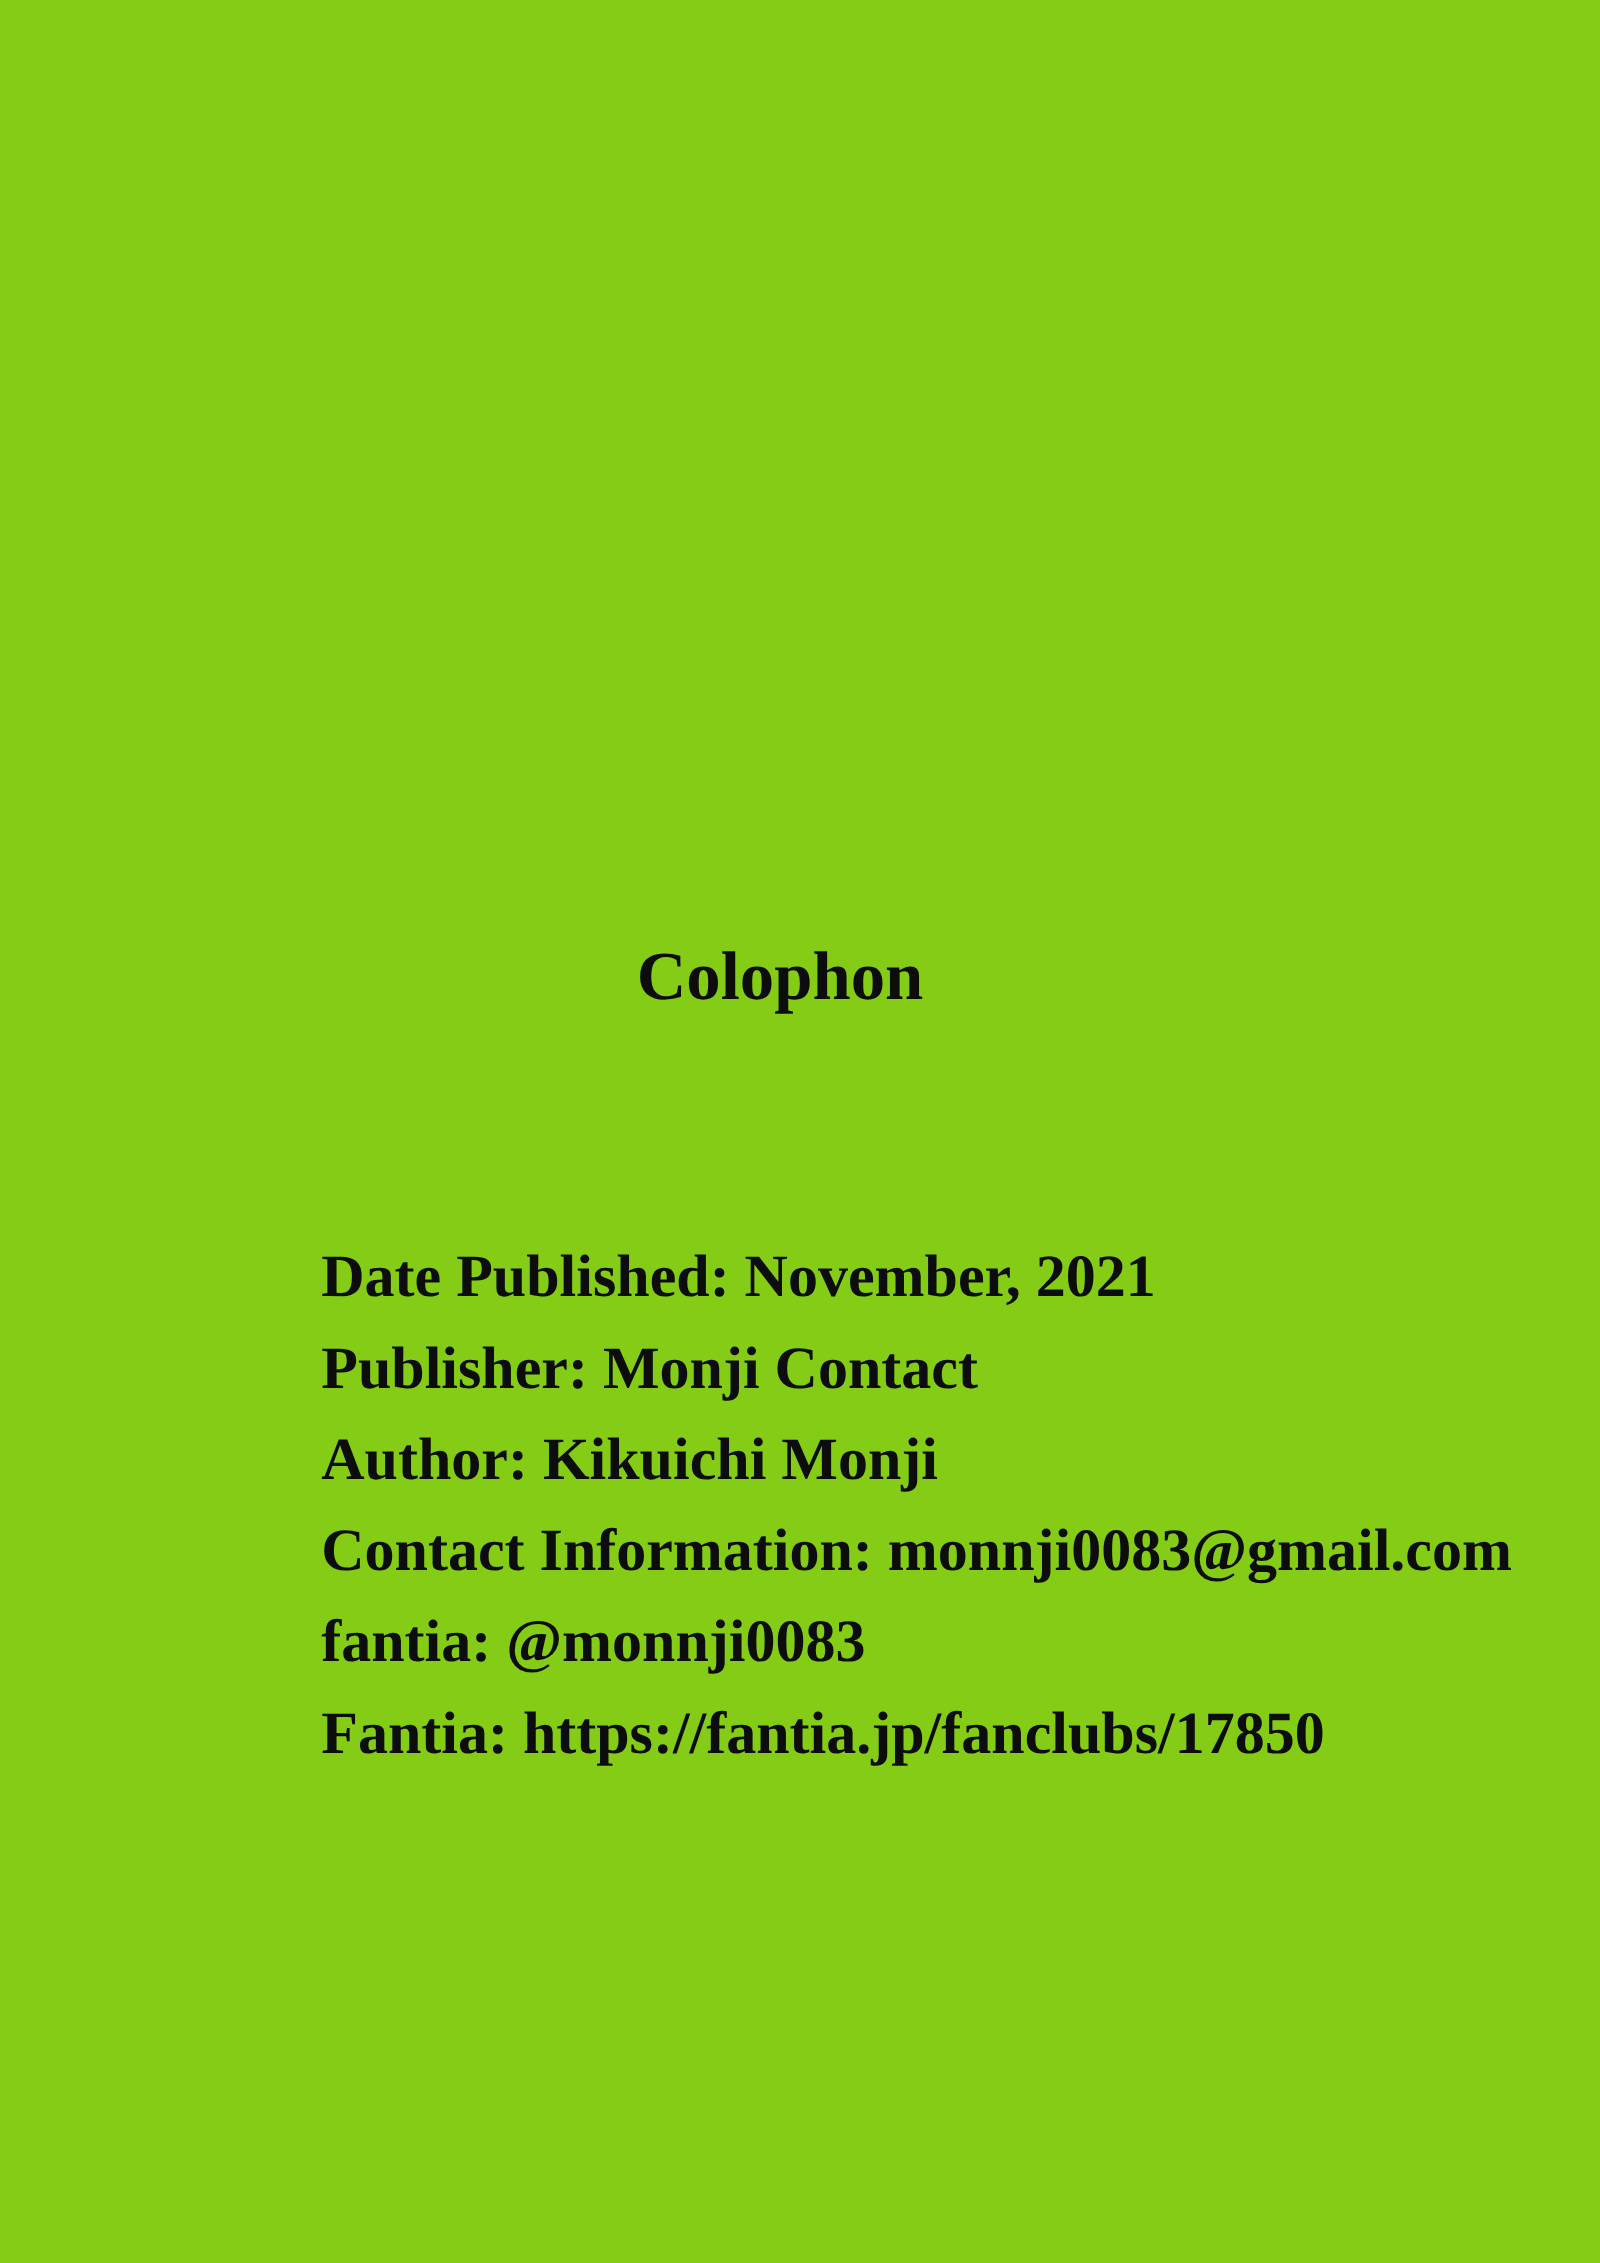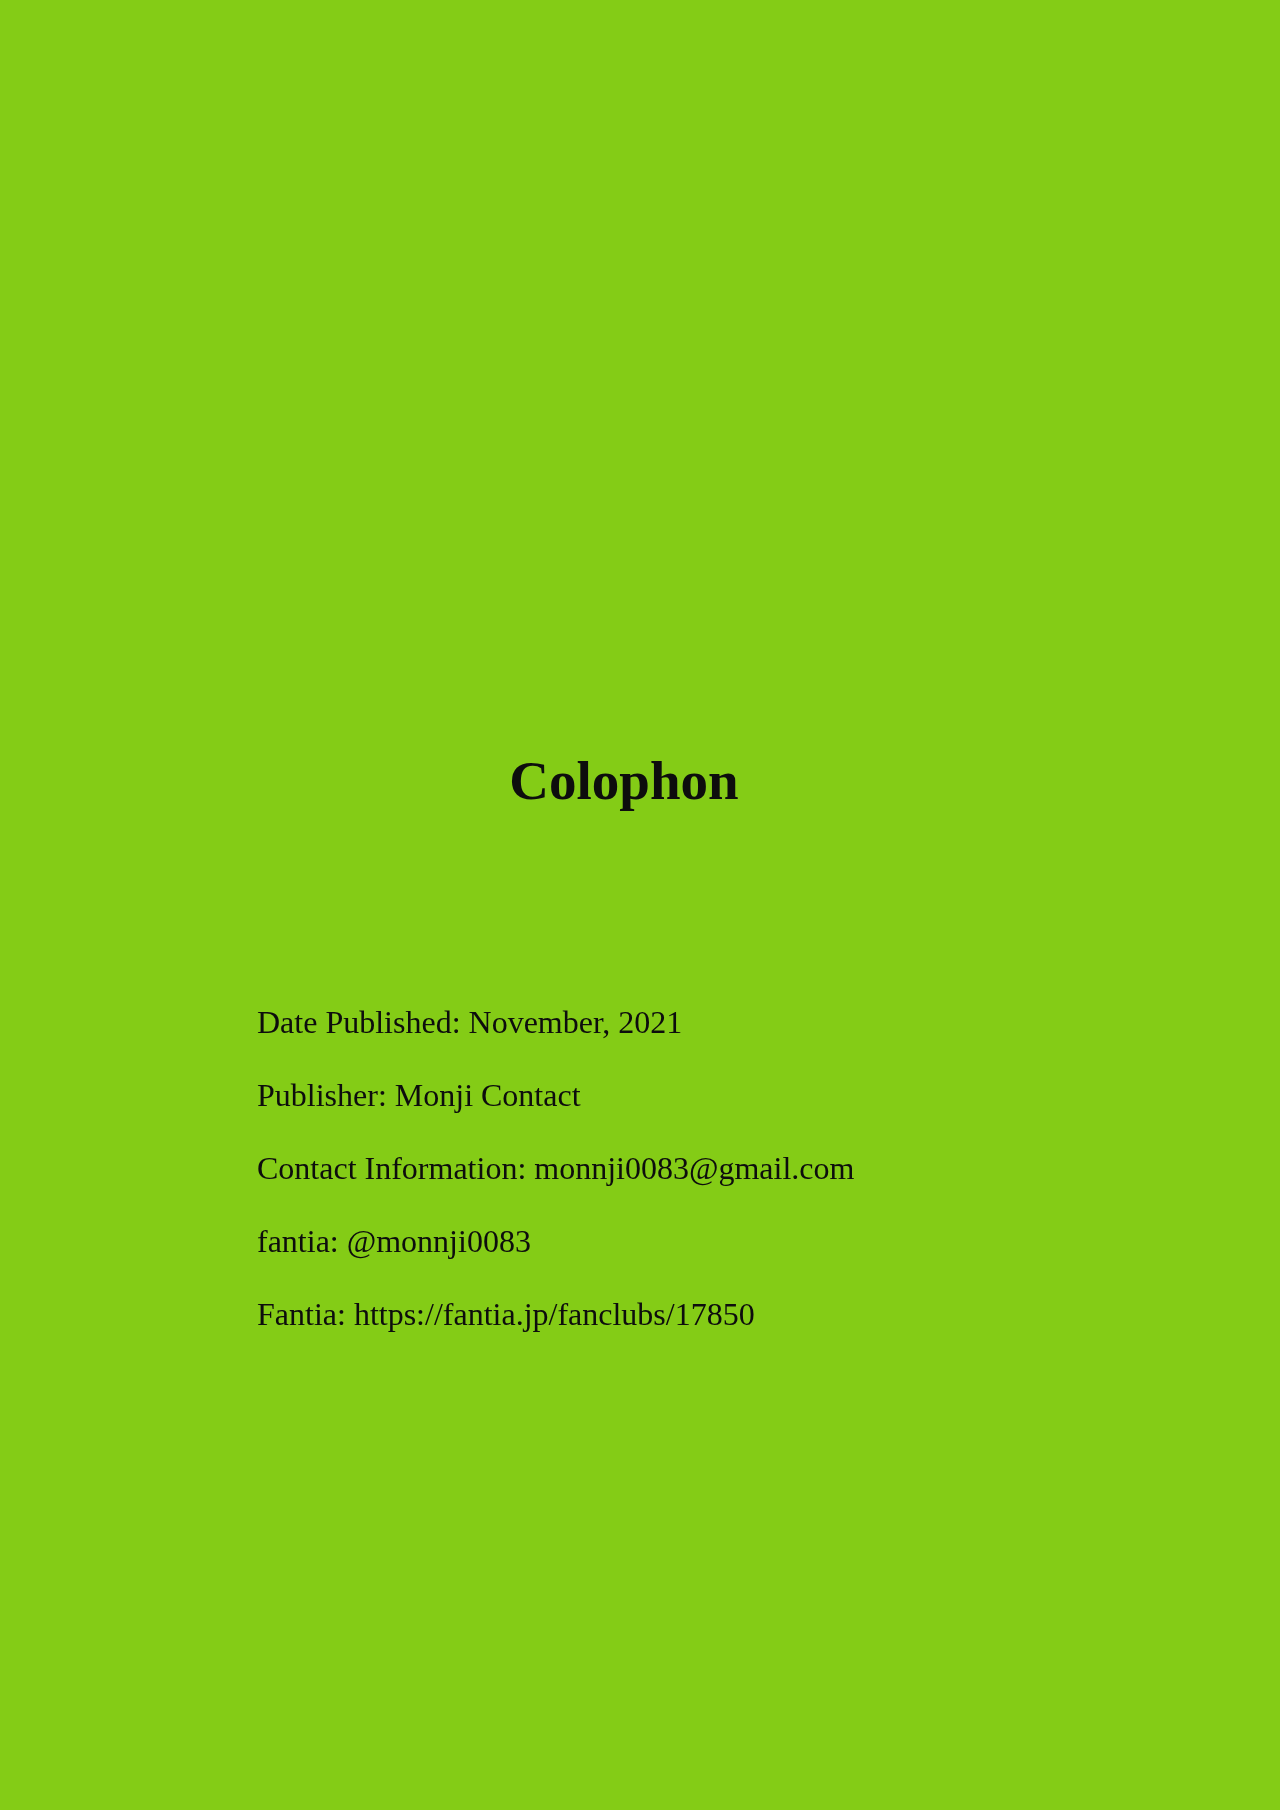--- a/index.html
+++ b/index.html
@@ -31,38 +31,39 @@
     letter-spacing: 0px;
   }
   .details {
     position: absolute;
     top: 1005px;
     left: 257px;
     width: 740px;
   }
   .line {
     margin: 0 0 39px 0;
-    font-weight: 400;
-    font-size: 32px;
+    font-weight: 700;
+    font-size: 48px;
     line-height: 34px;
     color: #0d0d0d;
     white-space: nowrap;
   }
   .line.no-gap {
     margin-bottom: 0;
   }
 </style>
 </head>
 <body>
 
 <main class="page">
 
   <h1 class="page-title">Colophon</h1>
 
   <section class="details">
     <p class="line">Date Published: November, 2021</p>
     <p class="line">Publisher: Monji Contact</p>
+    <p class="line">Author: Kikuichi Monji</p>
     <p class="line">Contact Information: monnji0083@gmail.com</p>
     <p class="line">fantia: @monnji0083</p>
     <p class="line no-gap">Fantia: https://fantia.jp/fanclubs/17850</p>
   </section>
 
 </main>
 
 </body></html>

